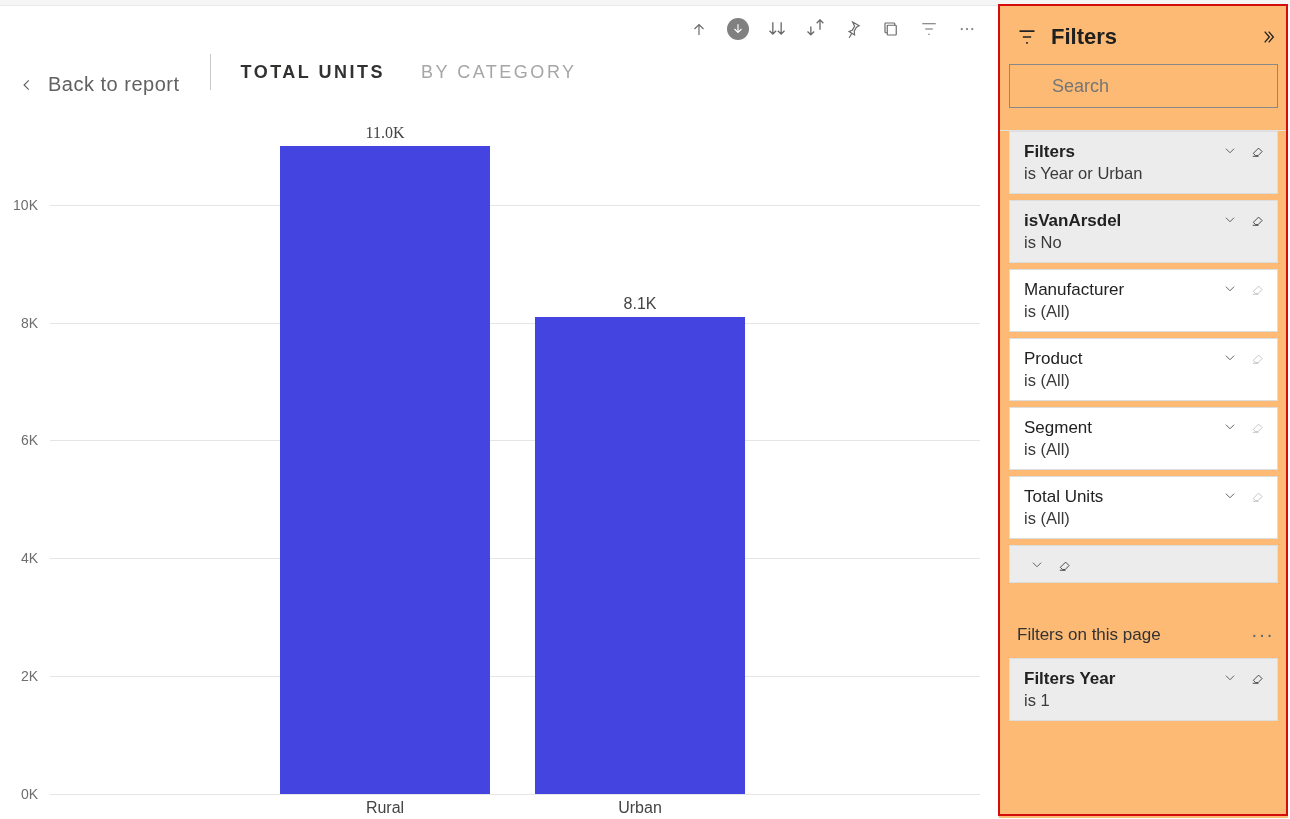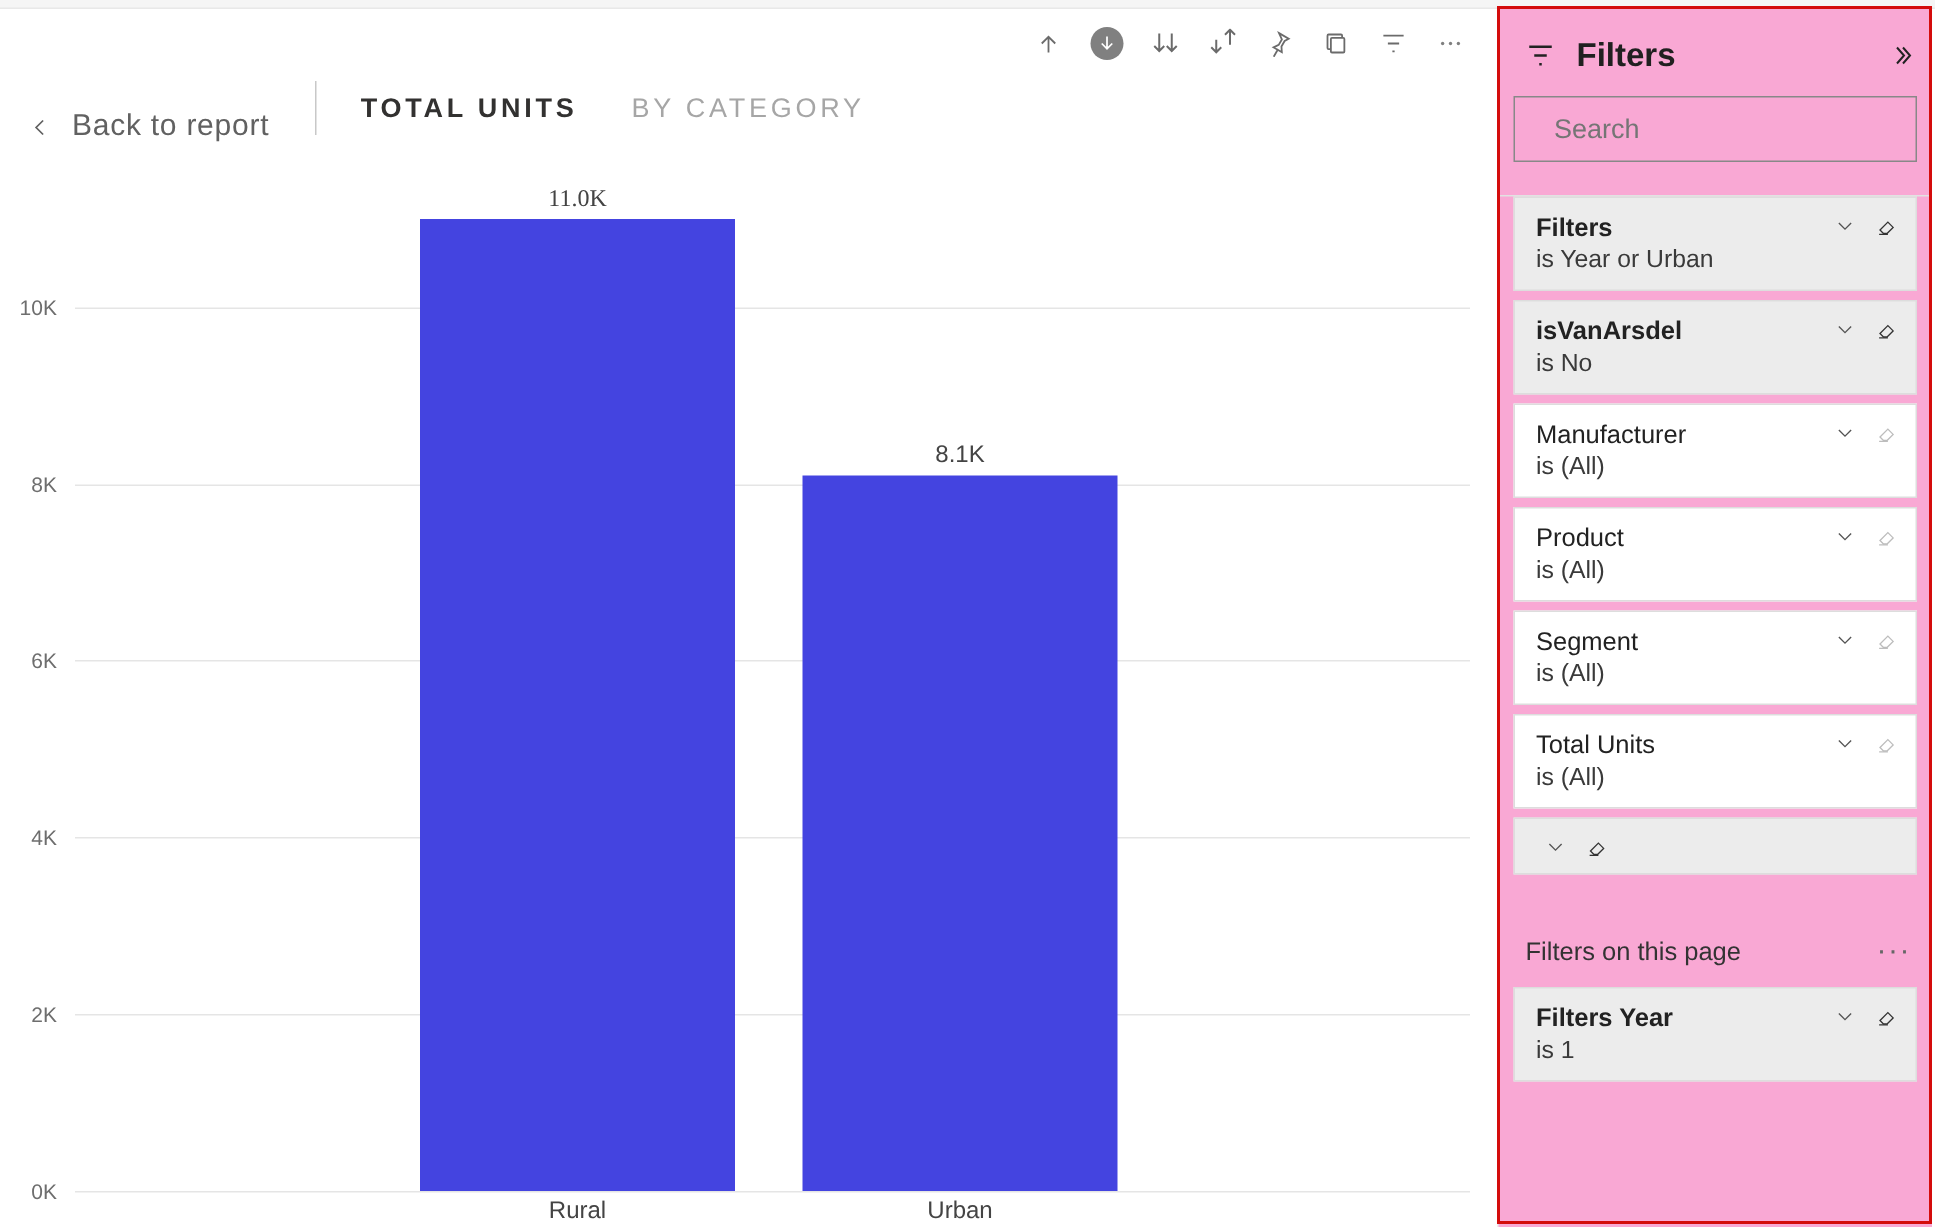--- a/index.html
+++ b/index.html
@@ -144,21 +144,21 @@
     border: 2px solid #d40c0c;
     pointer-events: none;
     z-index: 50;
   }
   .filters-pane {
     position: absolute;
     left: 998px;
     top: 6px;
     width: 290px;
     height: 812px;
-    background: #f9a8d4;
+    background: #fdba74;
     border-left: 1px solid #eee;
     padding: 0;
   }
   .filters-header {
     display: flex;
     align-items: center;
     justify-content: space-between;
     padding: 18px 12px 12px 18px;
   }
   .filters-header-left {
@@ -170,21 +170,21 @@
     font-size: 22px;
     font-weight: 600;
     color: #202020;
   }
   .search-box {
     margin: 2px 10px 8px 10px;
     border: 1px solid #888;
     height: 44px;
     display: flex;
     align-items: center;
-    padding: 0 12px;
+    padding: 0 28px;
     gap: 14px;
   }
   .search-box input {
     border: none;
     outline: none;
     font-size: 18px;
     flex: 1;
     background: transparent;
   }
   .filter-list {

